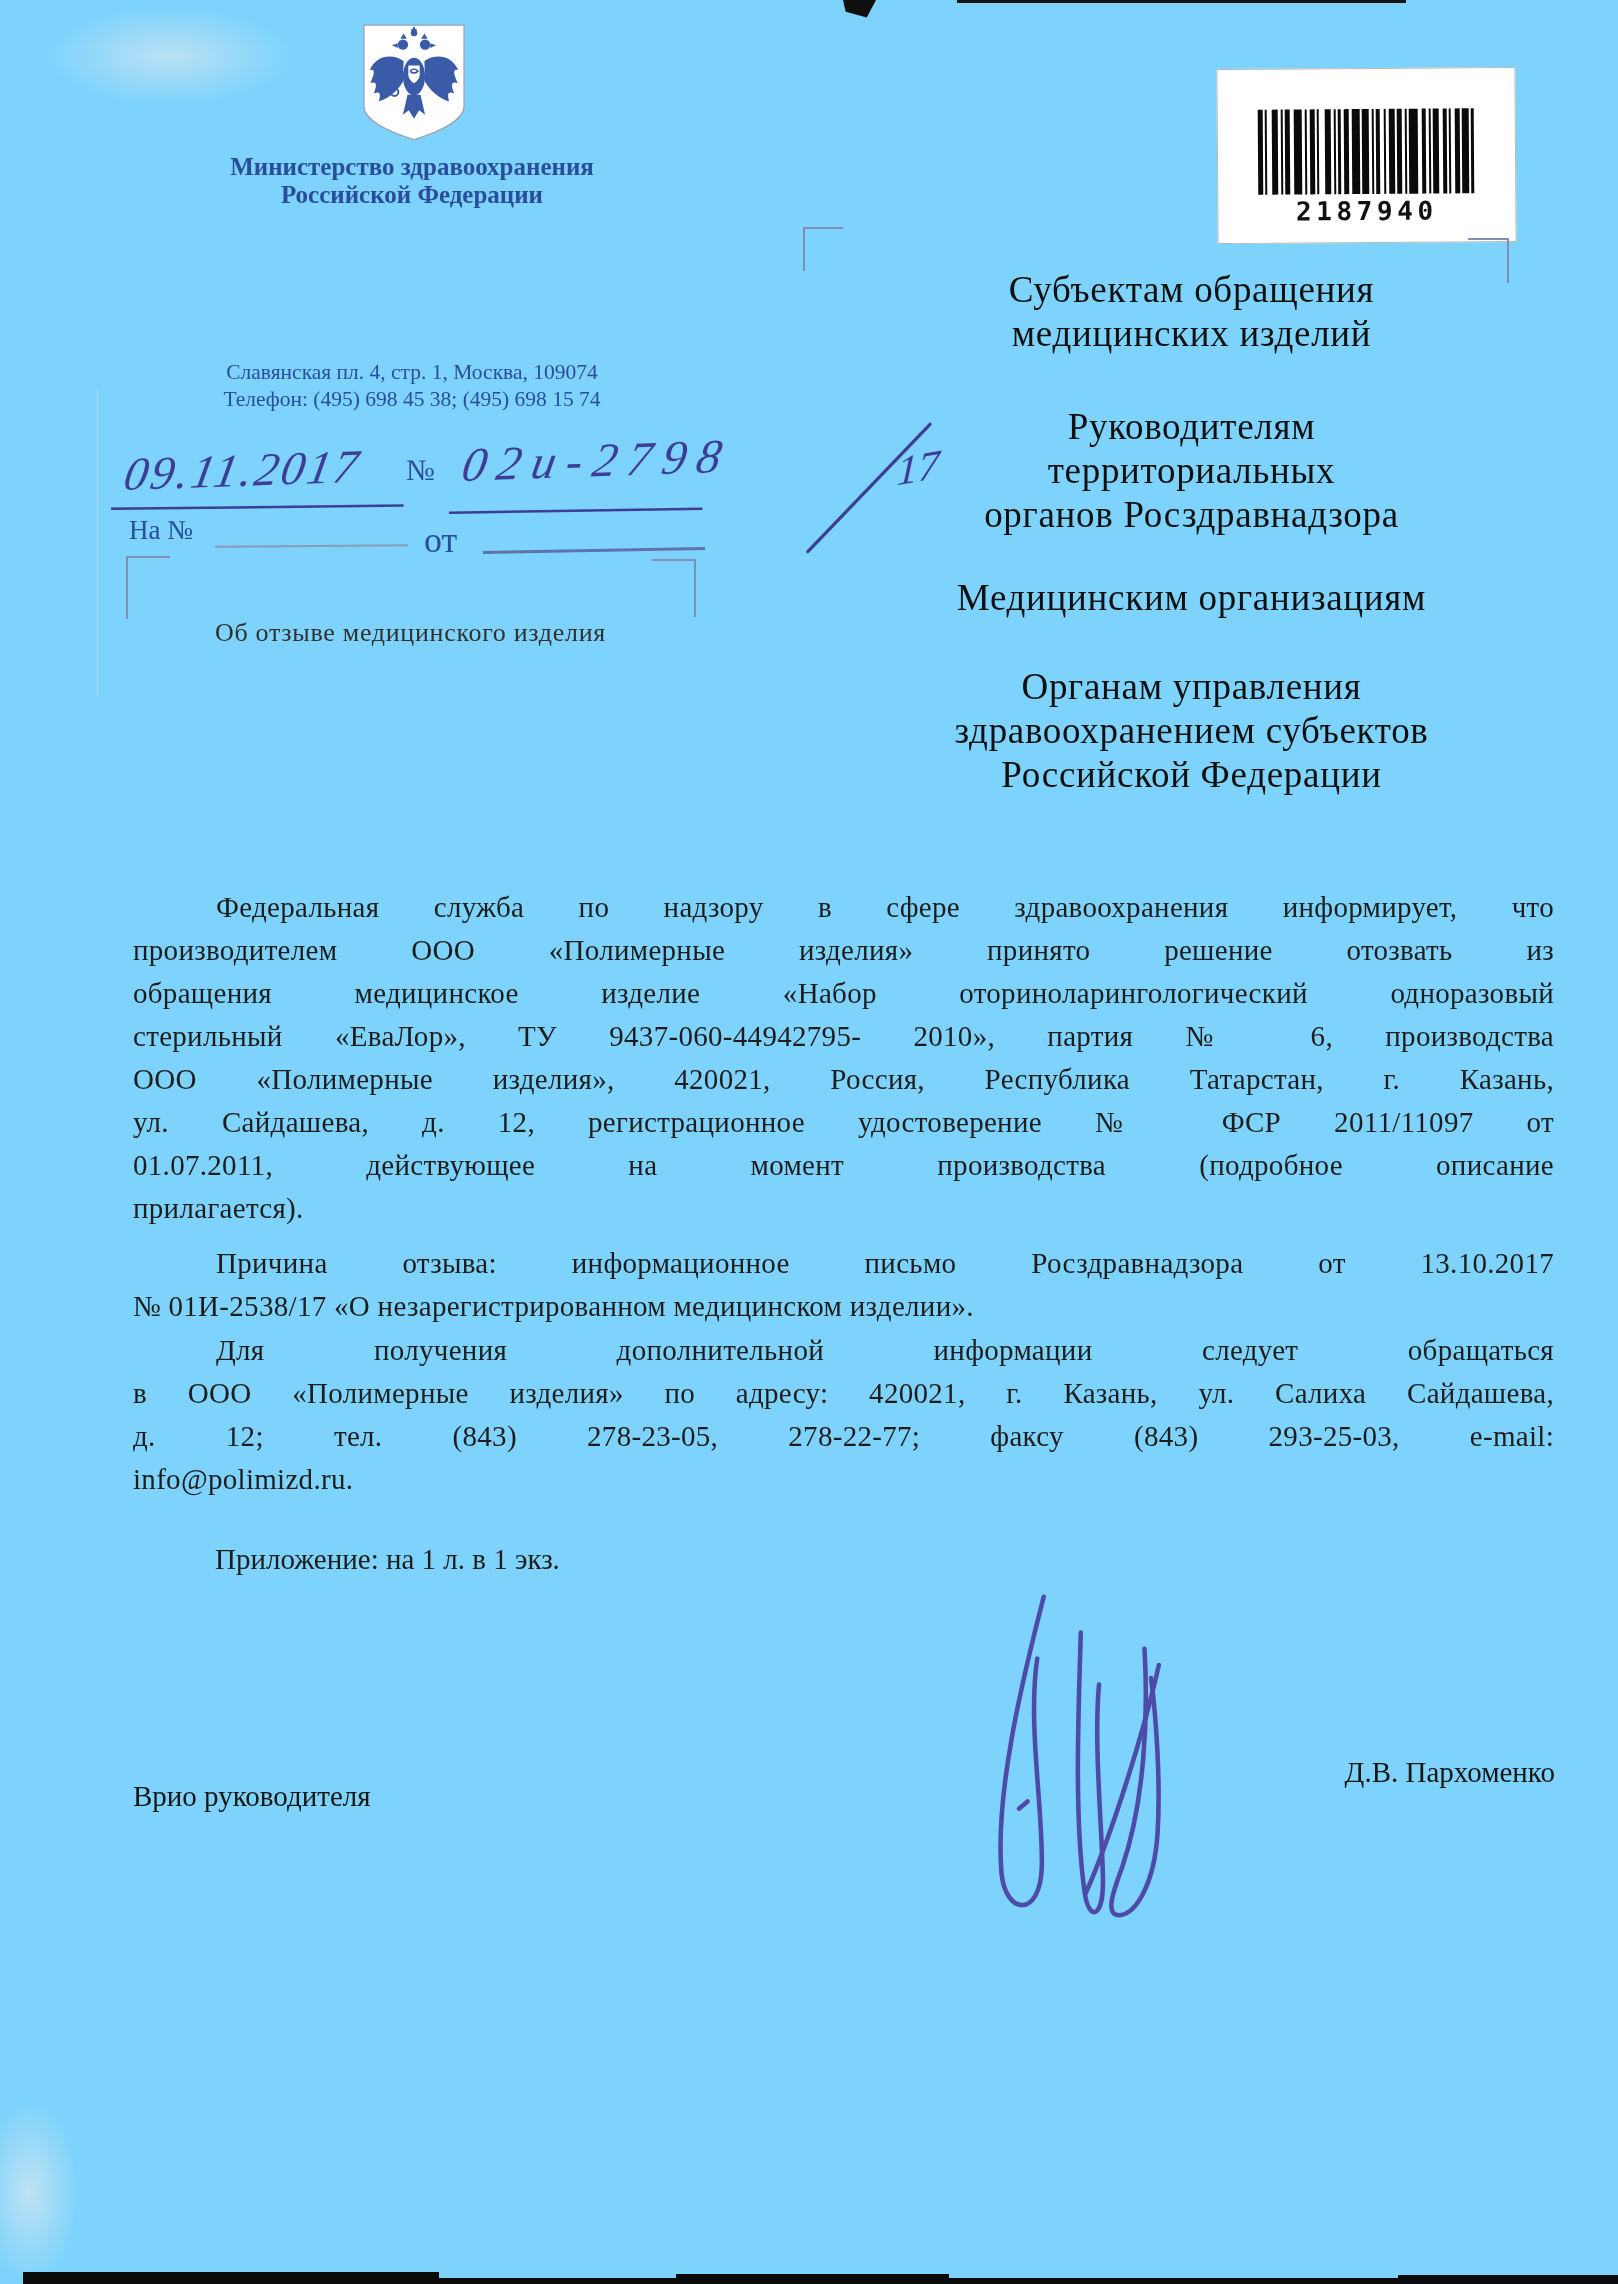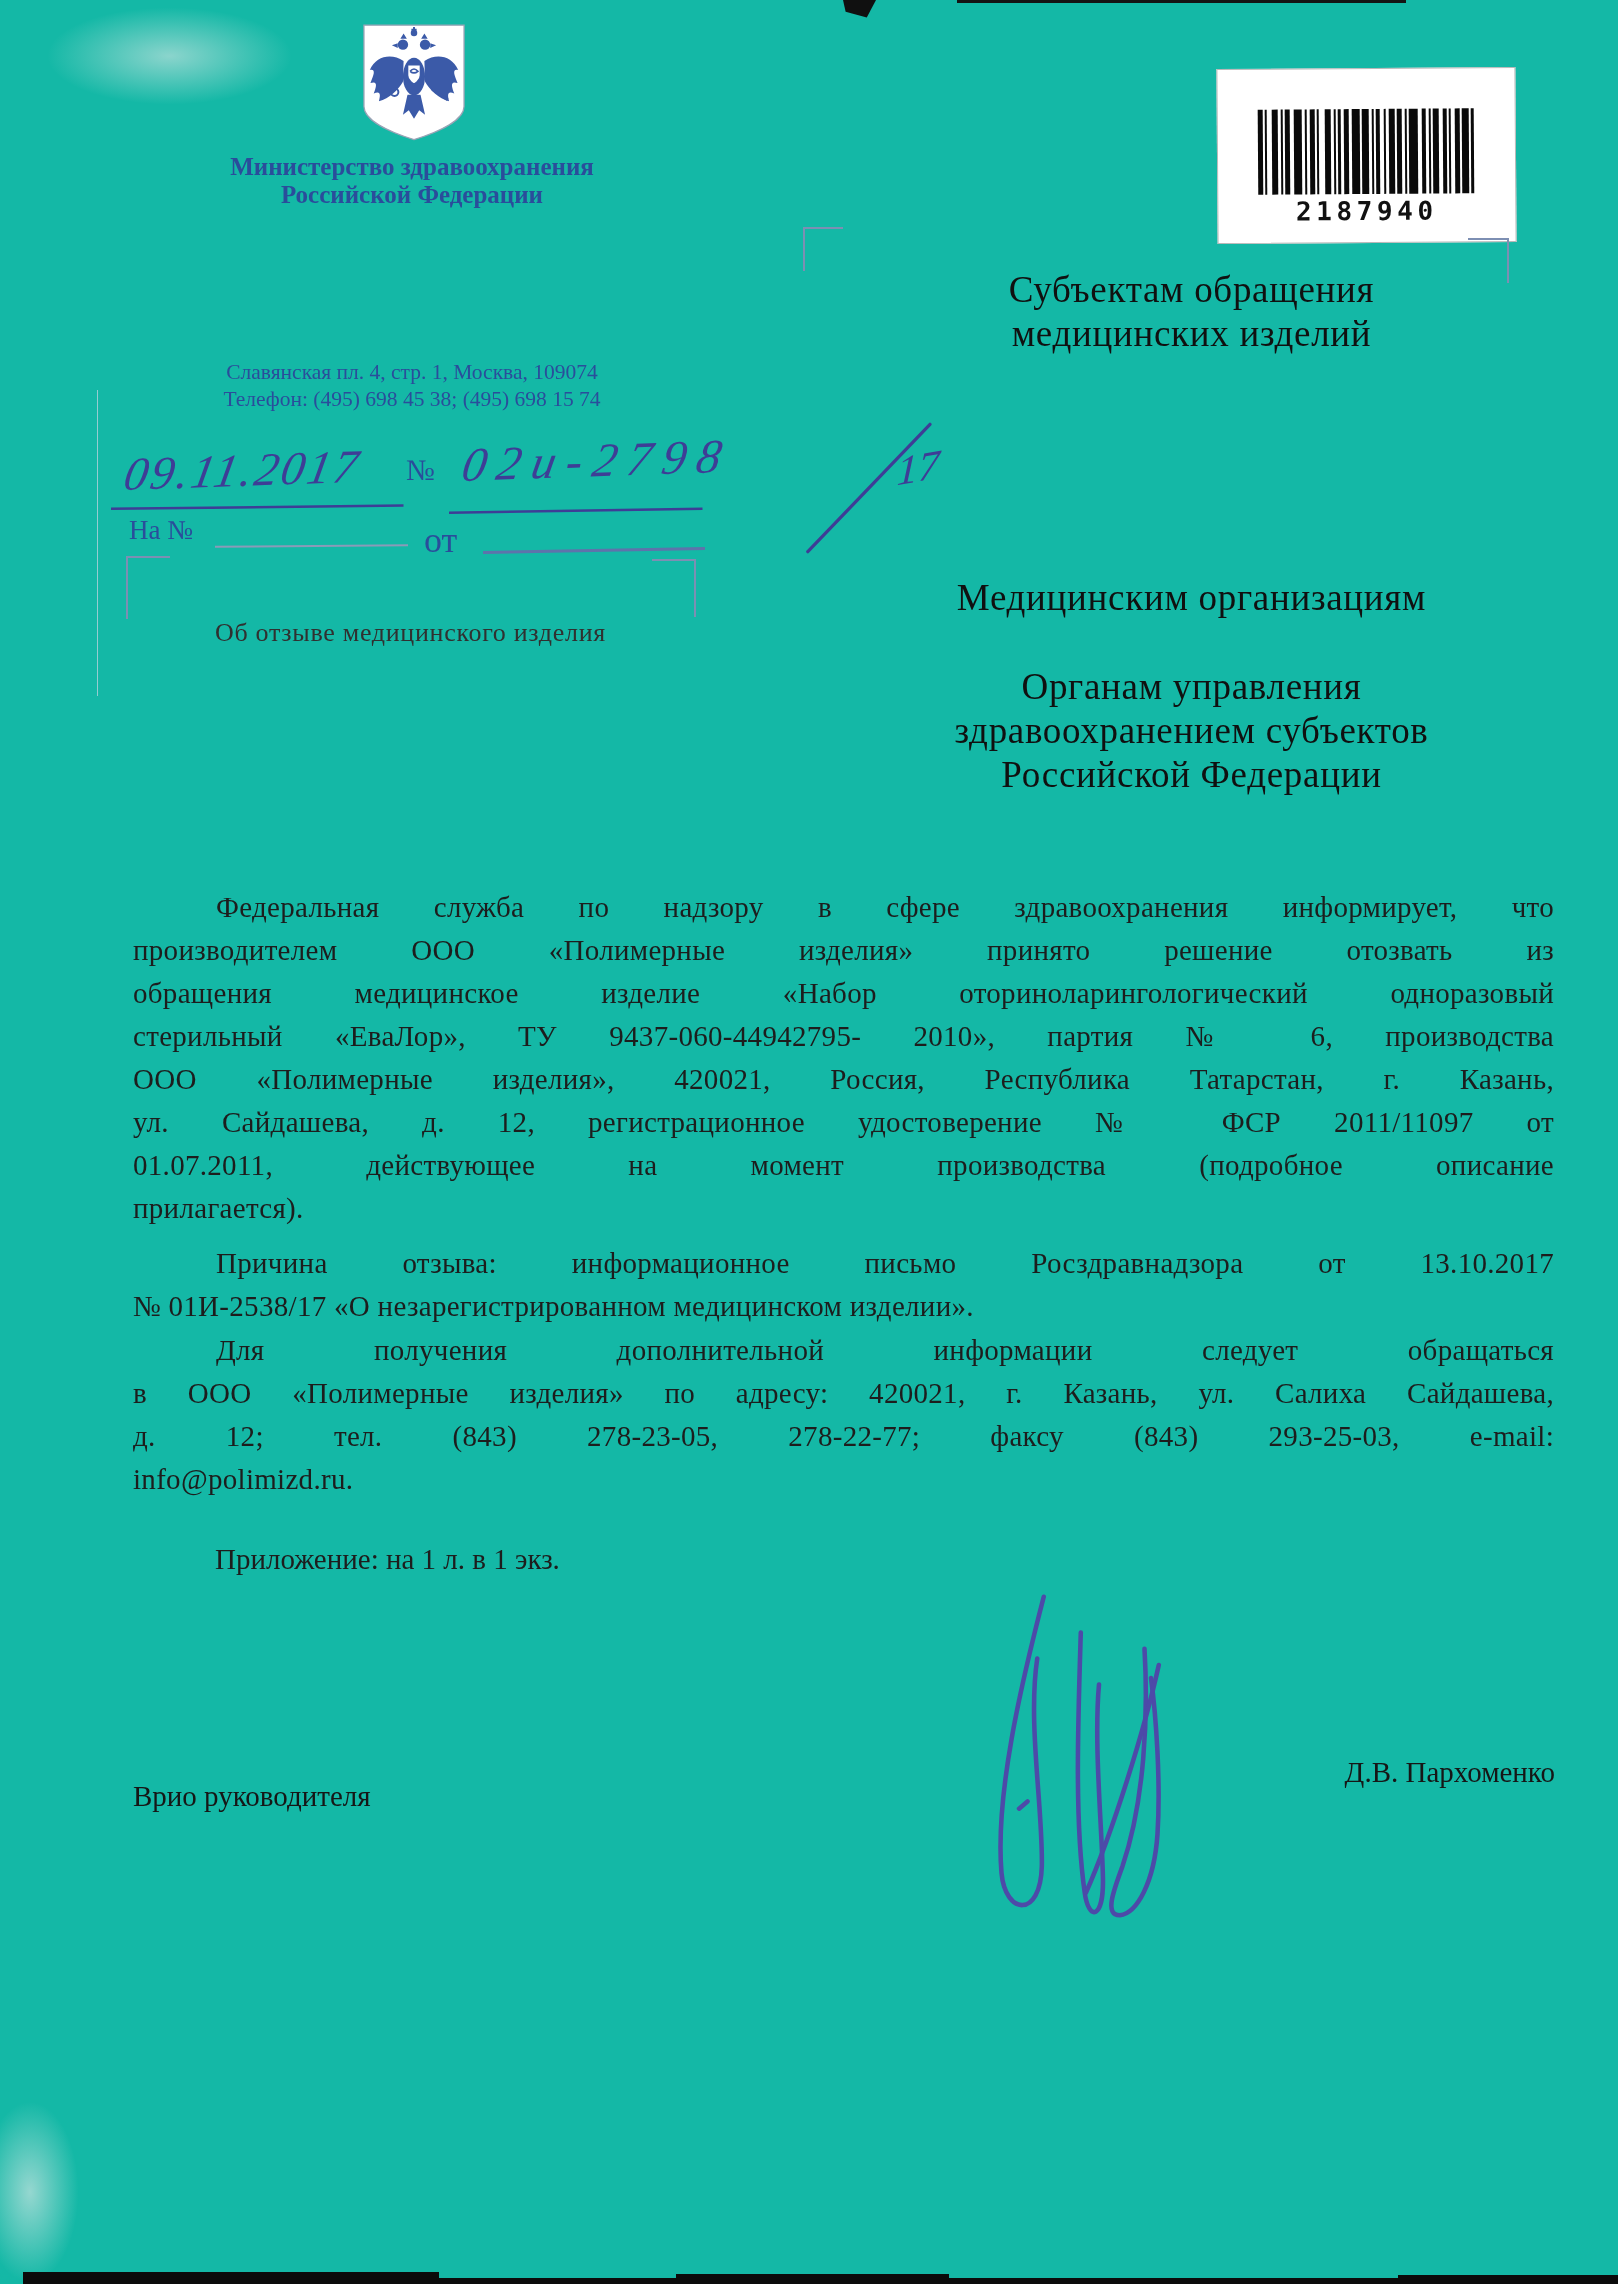--- a/index.html
+++ b/index.html
@@ -1,16 +1,16 @@
 <!DOCTYPE html>
 <html style="font-size:10.4px"><head>
 <meta charset="utf-8">
 <style>
   html,body{margin:0;padding:0;background:#888;}
-  .page{position:relative;width:1618px;height:2284px;background:#14b8a6;overflow:hidden;
+  .page{position:relative;width:1618px;height:2284px;background:#7dd3fc;overflow:hidden;
         font-family:"Liberation Serif","DejaVu Serif",serif;color:#1d1d1d;}
   .abs{position:absolute;}
 
   
   .top-blob{left:843px;top:0;width:33px;height:19px;background:#101010;
             clip-path:polygon(0 0,100% 0,72% 92%,8% 62%);}
   .top-line{left:957px;top:0;width:449px;height:3.3px;background:#141414;}
   .bottom-strip{background:#0b0b0b;}
   .smudge{background:radial-gradient(ellipse at center,#ececec 0%,rgba(255,255,255,0) 70%);}
   .crease{left:97px;top:390px;width:1.3px;height:306px;background:#ccd4e4;opacity:.7;}
@@ -171,20 +171,25 @@
   <div class="bracket br-a-right"></div>
   <div class="bracket br-b-left"></div>
   <div class="bracket br-b-right"></div>
 
   <div class="abs subject">Об отзыве медицинского изделия</div>
 
   <div class="abs addr addr-1">
     <div>Субъектам обращения</div>
     <div>медицинских изделий</div>
   </div>
+  <div class="abs addr addr-2">
+    <div>Руководителям</div>
+    <div>территориальных</div>
+    <div>органов Росздравнадзора</div>
+  </div>
   <div class="abs addr addr-3">
     <div>Медицинским организациям</div>
   </div>
   <div class="abs addr addr-4">
     <div>Органам управления</div>
     <div>здравоохранением субъектов</div>
     <div>Российской Федерации</div>
   </div>
 
   <div class="abs para p1">

